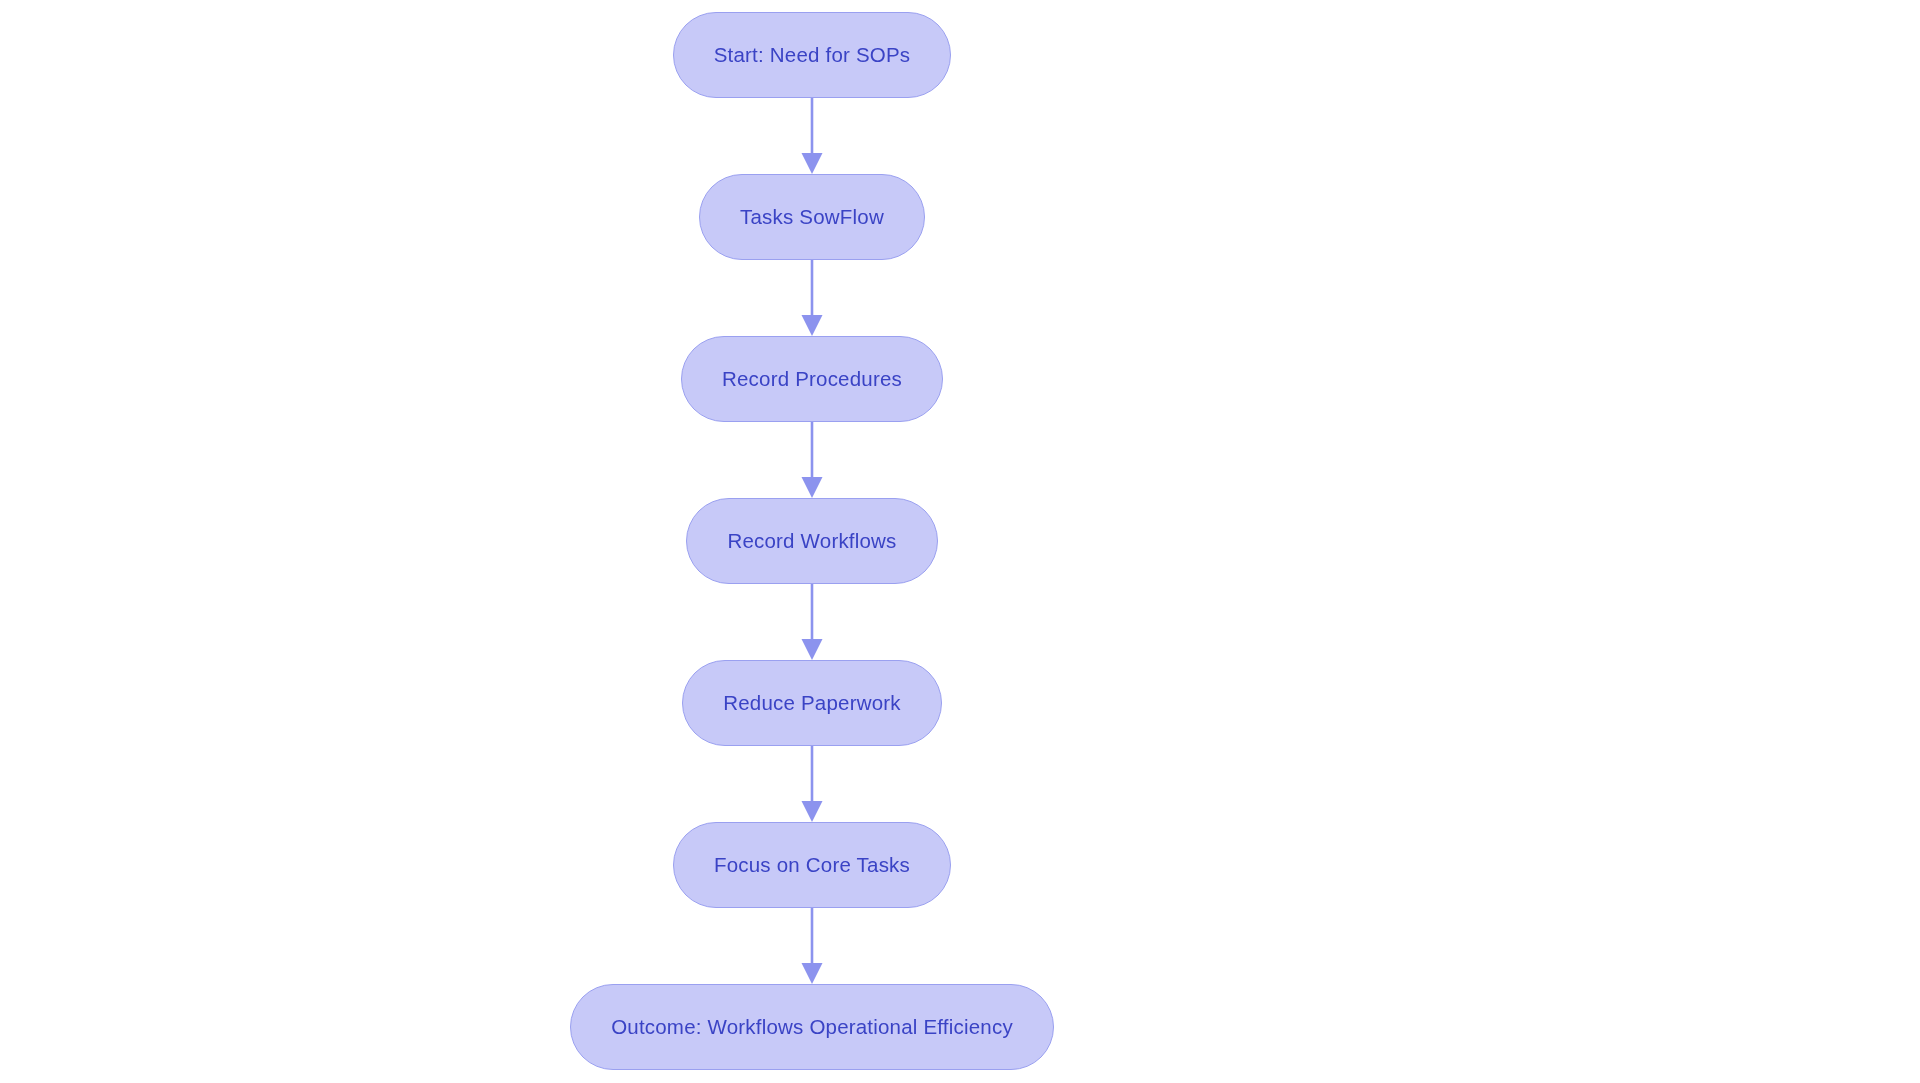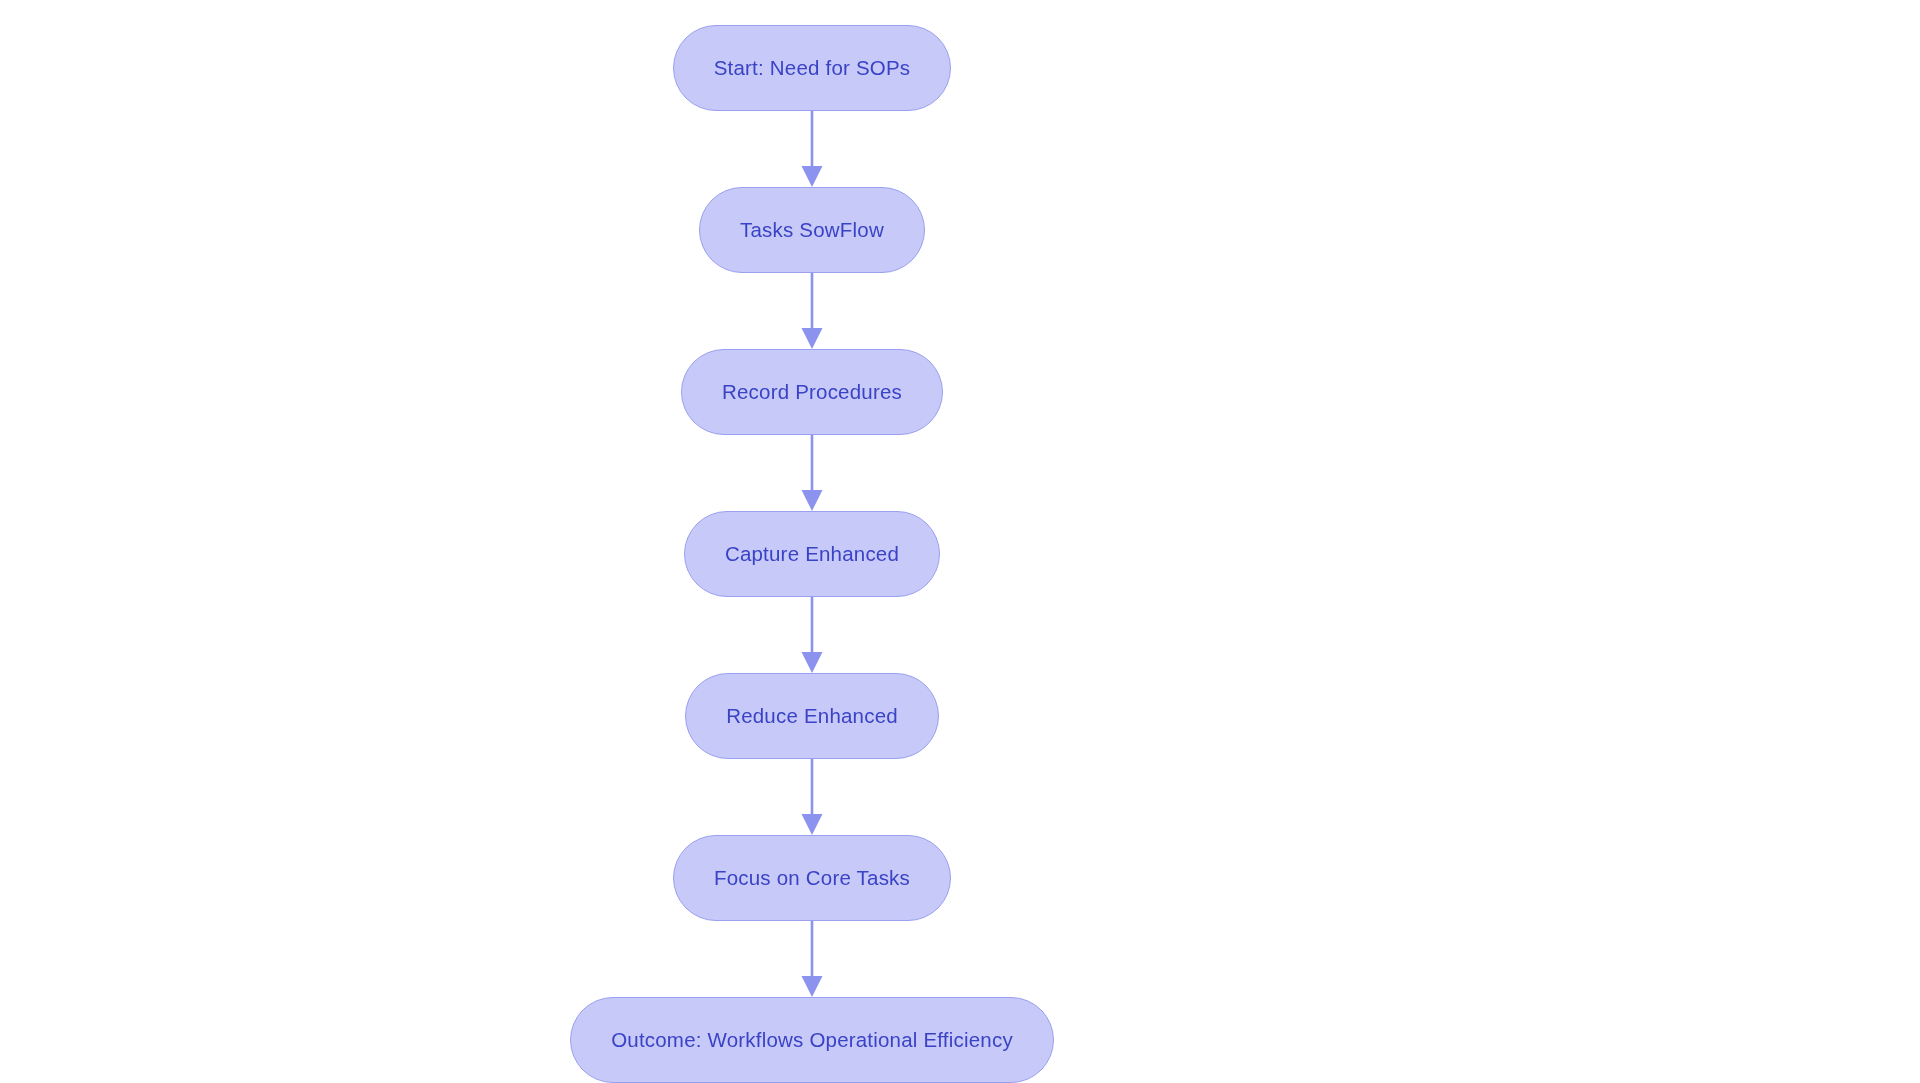--- a/index.html
+++ b/index.html
@@ -11,21 +11,21 @@
     overflow: hidden;
     font-family: "Liberation Sans", "DejaVu Sans", sans-serif;
   }
   .canvas {
     position: relative;
     width: 1624px;
     height: 1083px;
     display: flex;
     flex-direction: column;
     align-items: center;
-    padding-top: 25px;
+    padding-top: 12px;
     box-sizing: border-box;
   }
   .flow-node {
     height: 86px;
     box-sizing: border-box;
     border-radius: 43px;
     background: #c7c9f8;
     border: 1.6px solid #9aa0f0;
     color: #3a43c5;
     display: flex;
@@ -77,32 +77,32 @@
   </div>
 
   <div class="flow-arrow">
     <svg width="24" height="76" viewBox="0 0 24 76">
       <line x1="12" y1="0" x2="12" y2="57" stroke="#8c93ee" stroke-width="2.6"></line>
       <polygon points="1.5,55 22.5,55 12,76" fill="#8c93ee"></polygon>
     </svg>
   </div>
 
   <div class="flow-node">
-    <span>Capture Enhanced</span>
+    <span>Record Workflows</span>
   </div>
 
   <div class="flow-arrow">
     <svg width="24" height="76" viewBox="0 0 24 76">
       <line x1="12" y1="0" x2="12" y2="57" stroke="#8c93ee" stroke-width="2.6"></line>
       <polygon points="1.5,55 22.5,55 12,76" fill="#8c93ee"></polygon>
     </svg>
   </div>
 
   <div class="flow-node">
-    <span>Reduce Enhanced</span>
+    <span>Reduce Paperwork</span>
   </div>
 
   <div class="flow-arrow">
     <svg width="24" height="76" viewBox="0 0 24 76">
       <line x1="12" y1="0" x2="12" y2="57" stroke="#8c93ee" stroke-width="2.6"></line>
       <polygon points="1.5,55 22.5,55 12,76" fill="#8c93ee"></polygon>
     </svg>
   </div>
 
   <div class="flow-node">

